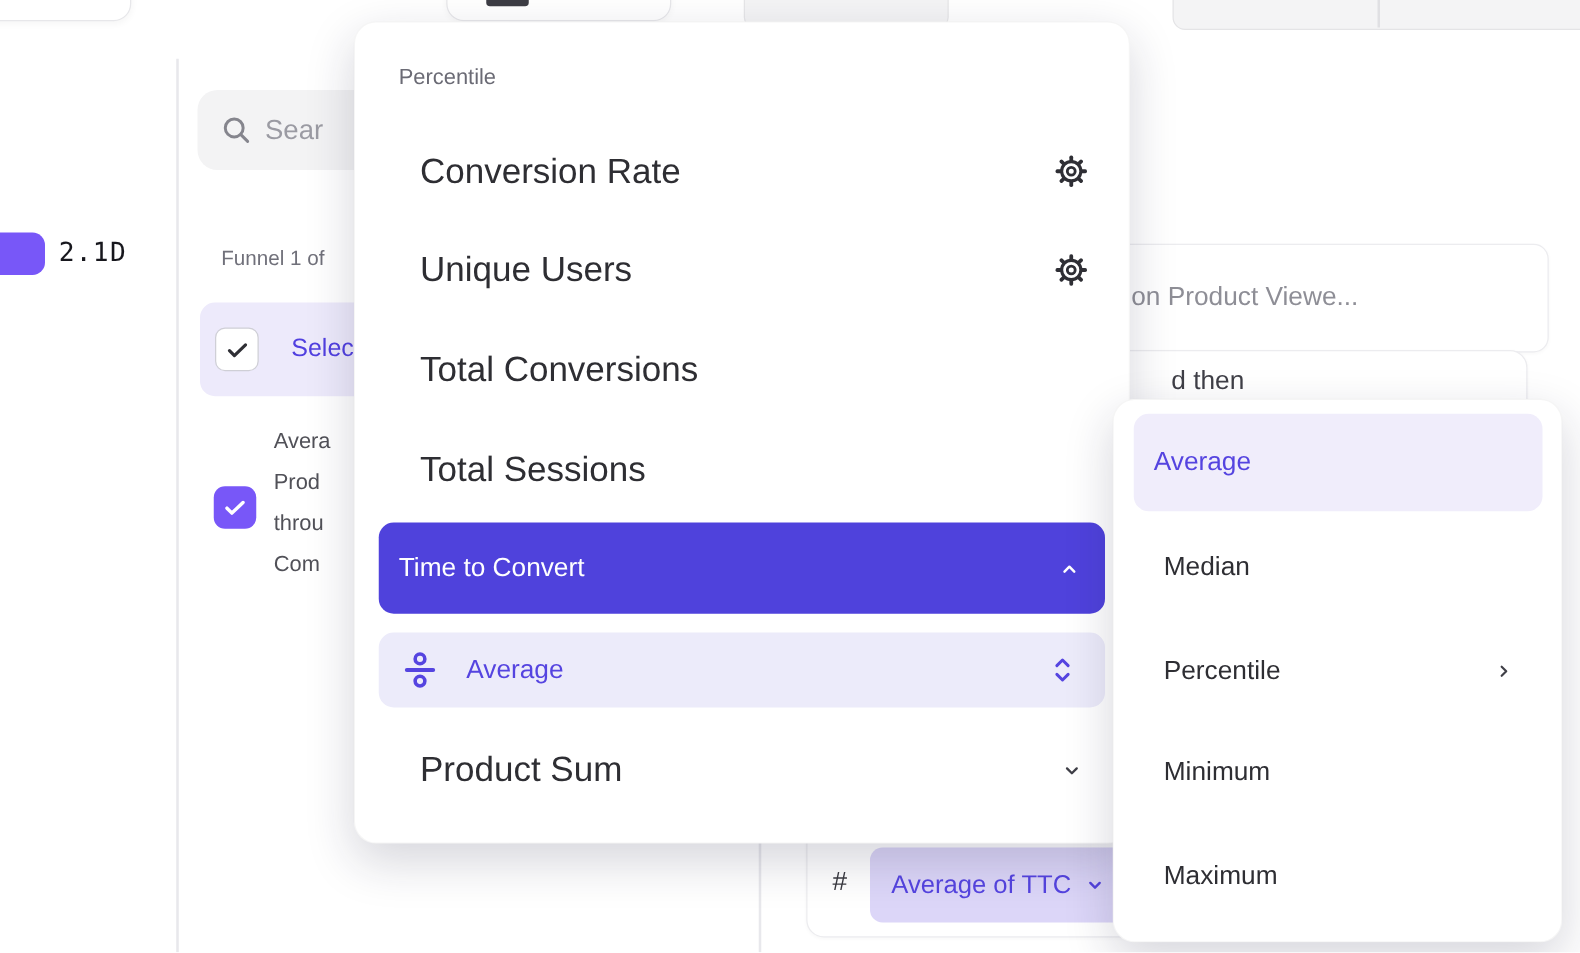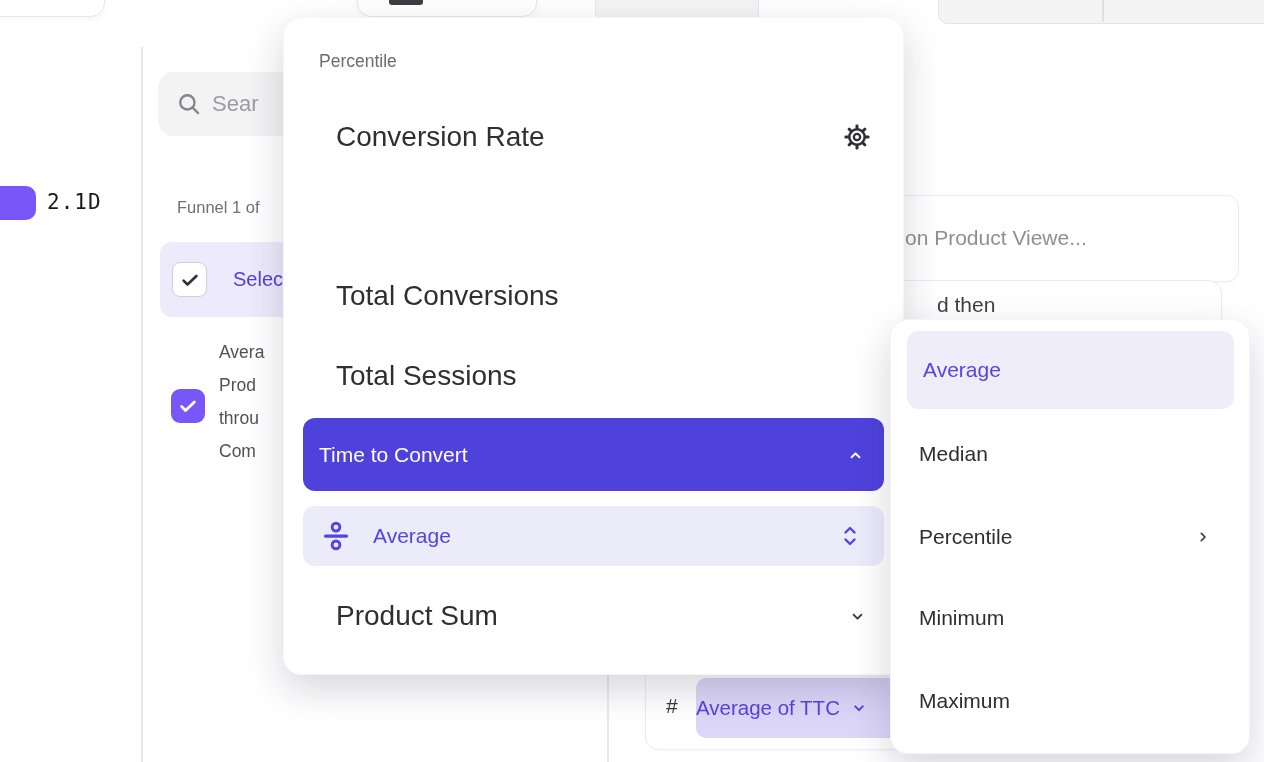--- a/index.html
+++ b/index.html
@@ -25,40 +25,40 @@
   #window-chip{left:-12px;top:186px;width:48px;height:34px;background:#7857f8;border-radius:10px;}
   #window-badge{left:47px;top:190px;font:400 21px "DejaVu Sans Mono",monospace;color:#17171d;letter-spacing:1px;}
   
   .rcard{position:absolute;background:#fff;border:1.5px solid #ececef;box-shadow:0 1px 3px rgba(0,0,0,0.03);}
   #event-card{left:645px;top:195px;width:592px;height:85px;border-radius:12px;}
   #then-card{left:645px;top:280px;width:575px;height:468px;border-radius:14px;}
   #event-text{left:905px;top:226px;font-size:21px;color:#8e8e96;}
   #then-text{left:905px;top:293px;font-size:21px;font-weight:500;color:#3f3f47;margin-left:32px;}
   #hash{left:666px;top:694px;font-size:21px;color:#3a3a40;}
   #metric-pill{left:696px;top:678px;width:212px;height:60px;background:#dcd6f8;border-radius:10px;display:flex;align-items:center;}
-  #metric-pill span{font-size:20.5px;font-weight:500;color:#5544e0;}
+  #metric-pill span{margin-left:17px;font-size:20.5px;font-weight:500;color:#5544e0;}
   
   .menu-card{position:absolute;background:#fff;border-radius:18px;border:1px solid rgba(0,0,0,0.04);box-shadow:0 14px 38px rgba(25,25,60,0.18);}
   #measuring-menu{left:283px;top:17px;width:619px;height:656px;}
   #agg-submenu{left:890px;top:319px;width:358px;height:433px;}
   .menu-title{position:absolute;left:35px;top:33px;font-size:17.5px;color:#6b6b75;}
   .mrow{position:absolute;left:0;width:100%;height:44px;display:flex;align-items:center;cursor:pointer;}
   .mrow .lbl{margin-left:52px;font-size:28px;font-weight:500;color:#2e2e33;}
   .gear{position:absolute;right:33px;top:9px;}
   .sel-row{position:absolute;left:19px;width:581px;border-radius:12px;display:flex;align-items:center;cursor:pointer;}
   #ttc-row{top:400px;height:73px;background:#4f42dc;}
   #ttc-row .lbl{margin-left:16px;font-size:21px;font-weight:500;color:#ffffff;}
   #avg-row{top:488px;height:60px;background:#ecebfa;}
   #avg-row .lbl{margin-left:22px;font-size:21px;font-weight:500;color:#5544e0;}
   .row-chev{position:absolute;}
   
   #sub-avg-row{position:absolute;left:16px;top:11px;width:327px;height:78px;background:#f0edfb;border-radius:12px;display:flex;align-items:center;cursor:pointer;}
   #sub-avg-row .lbl{margin-left:16px;font-size:21px;font-weight:500;color:#5544e0;}
   .srow{position:absolute;left:0;width:100%;height:44px;display:flex;align-items:center;cursor:pointer;}
-  .srow .lbl{margin-left:28px;font-size:21px;font-weight:500;color:#2e2e33;}
+  .srow .lbl{margin-left:40px;font-size:21px;font-weight:500;color:#2e2e33;}
   
   #tl-card{left:-30px;top:-30px;width:133px;height:45px;}
   #tm-card{left:357px;top:-25px;width:178px;height:40px;}
   #tm-dark{position:absolute;left:31px;top:21px;width:34px;height:8px;background:#3d3d45;border-radius:3px;}
   #tm-gray{left:595px;top:-10px;width:162px;height:30px;background:#f4f4f5;border:1px solid #e6e6e8;border-radius:8px;}
   #tr-seg{left:938px;top:-10px;width:342px;height:32px;background:#f4f4f5;border:1px solid #e4e4e6;border-bottom-left-radius:10px;}
   #tr-div{position:absolute;left:163px;top:0;width:1.5px;height:31px;background:#e0e0e3;}
 </style>
 </head>
 <body>
@@ -139,20 +139,37 @@
           <rect x="10.6" y="0.4" width="2.8" height="5" rx="1.2" transform="rotate(180 12 12)"></rect>
           <rect x="10.6" y="0.4" width="2.8" height="5" rx="1.2" transform="rotate(225 12 12)"></rect>
           <rect x="10.6" y="0.4" width="2.8" height="5" rx="1.2" transform="rotate(270 12 12)"></rect>
           <rect x="10.6" y="0.4" width="2.8" height="5" rx="1.2" transform="rotate(315 12 12)"></rect>
         </g>
         <circle cx="12" cy="12" r="7.1" fill="#ffffff" stroke="#2f2f35" stroke-width="2.3"></circle>
         <circle cx="12" cy="12" r="2.9" fill="none" stroke="#2f2f35" stroke-width="2.1"></circle>
       </svg>
     </div>
 
+    <div class="mrow" style="top:176px;">
+      <span class="lbl">Unique Users</span>
+      <svg class="gear" width="26" height="26" viewBox="0 0 24 24">
+        <g fill="#2f2f35">
+          <rect x="10.6" y="0.4" width="2.8" height="5" rx="1.2"></rect>
+          <rect x="10.6" y="0.4" width="2.8" height="5" rx="1.2" transform="rotate(45 12 12)"></rect>
+          <rect x="10.6" y="0.4" width="2.8" height="5" rx="1.2" transform="rotate(90 12 12)"></rect>
+          <rect x="10.6" y="0.4" width="2.8" height="5" rx="1.2" transform="rotate(135 12 12)"></rect>
+          <rect x="10.6" y="0.4" width="2.8" height="5" rx="1.2" transform="rotate(180 12 12)"></rect>
+          <rect x="10.6" y="0.4" width="2.8" height="5" rx="1.2" transform="rotate(225 12 12)"></rect>
+          <rect x="10.6" y="0.4" width="2.8" height="5" rx="1.2" transform="rotate(270 12 12)"></rect>
+          <rect x="10.6" y="0.4" width="2.8" height="5" rx="1.2" transform="rotate(315 12 12)"></rect>
+        </g>
+        <circle cx="12" cy="12" r="7.1" fill="#ffffff" stroke="#2f2f35" stroke-width="2.3"></circle>
+        <circle cx="12" cy="12" r="2.9" fill="none" stroke="#2f2f35" stroke-width="2.1"></circle>
+      </svg>
+    </div>
 
     <div class="mrow" style="top:256px;">
       <span class="lbl">Total Conversions</span>
     </div>
 
     <div class="mrow" style="top:336px;">
       <span class="lbl">Total Sessions</span>
     </div>
 
     <div id="ttc-row" class="sel-row">

